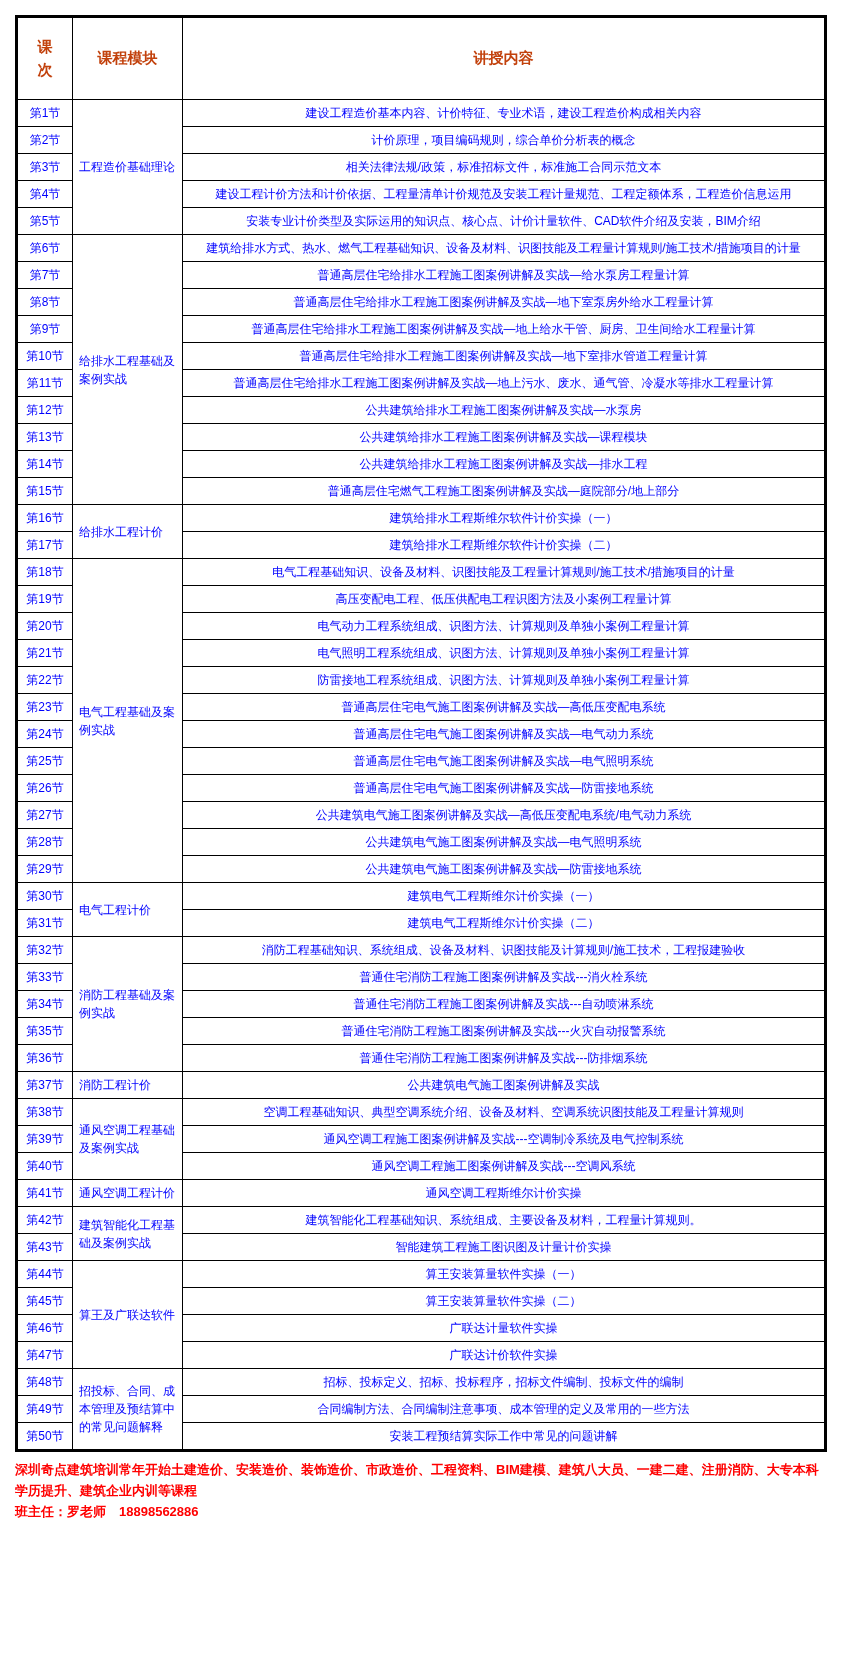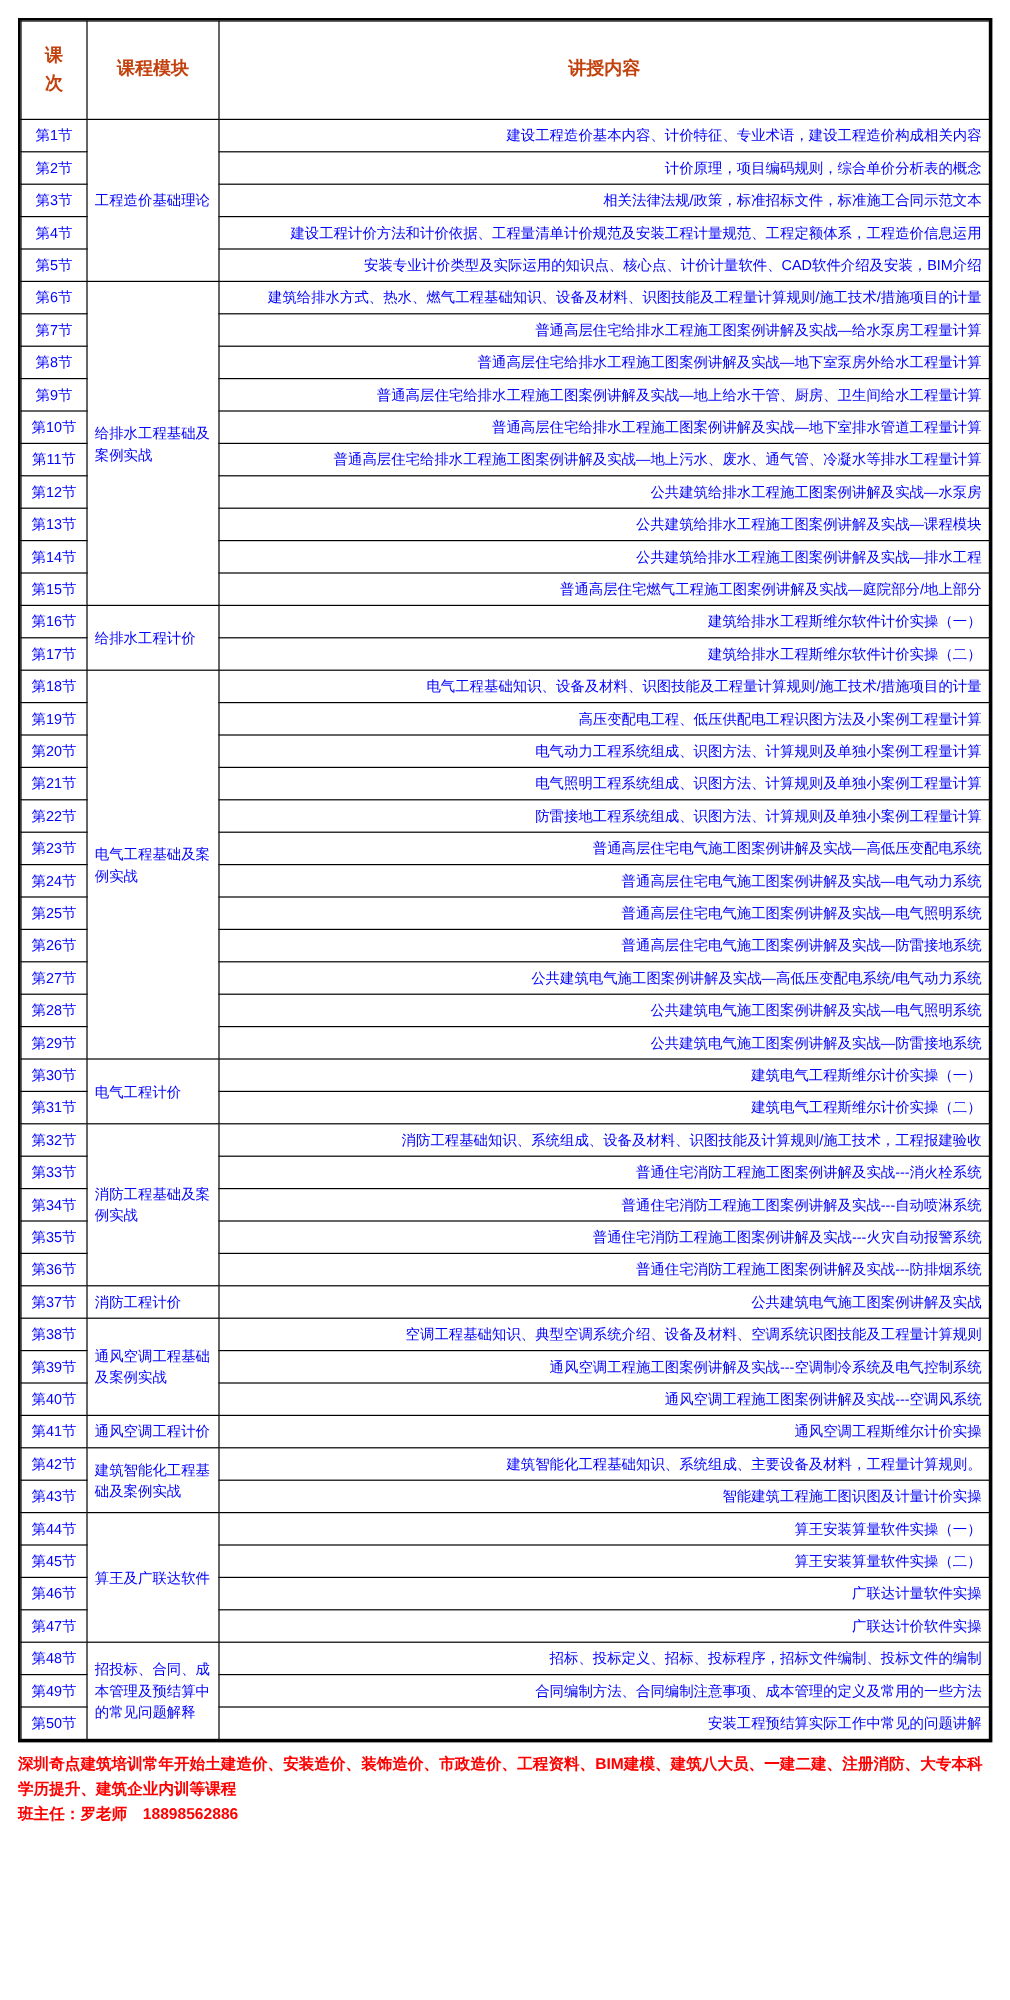--- a/index.html
+++ b/index.html
@@ -33,21 +33,21 @@
   th {
     font-size: 15px;
     font-weight: bold;
     color: #c2410c;
     text-align: center;
     padding: 18px;
     margin-top: 16px;
   }
   .col-session { width: 55px; text-align: center; }
   .col-module { width: 110px; text-align: center; }
-  .col-content { text-align: right; }
+  .col-content { text-align: center; }
   td.module { }
   .outer-border {
     border: 2px solid #000;
   }
   .footer {
     font-size: 13px;
     color: #ff0000;
     margin-top: 8px;
     line-height: 1.6;
     font-weight: bold;

